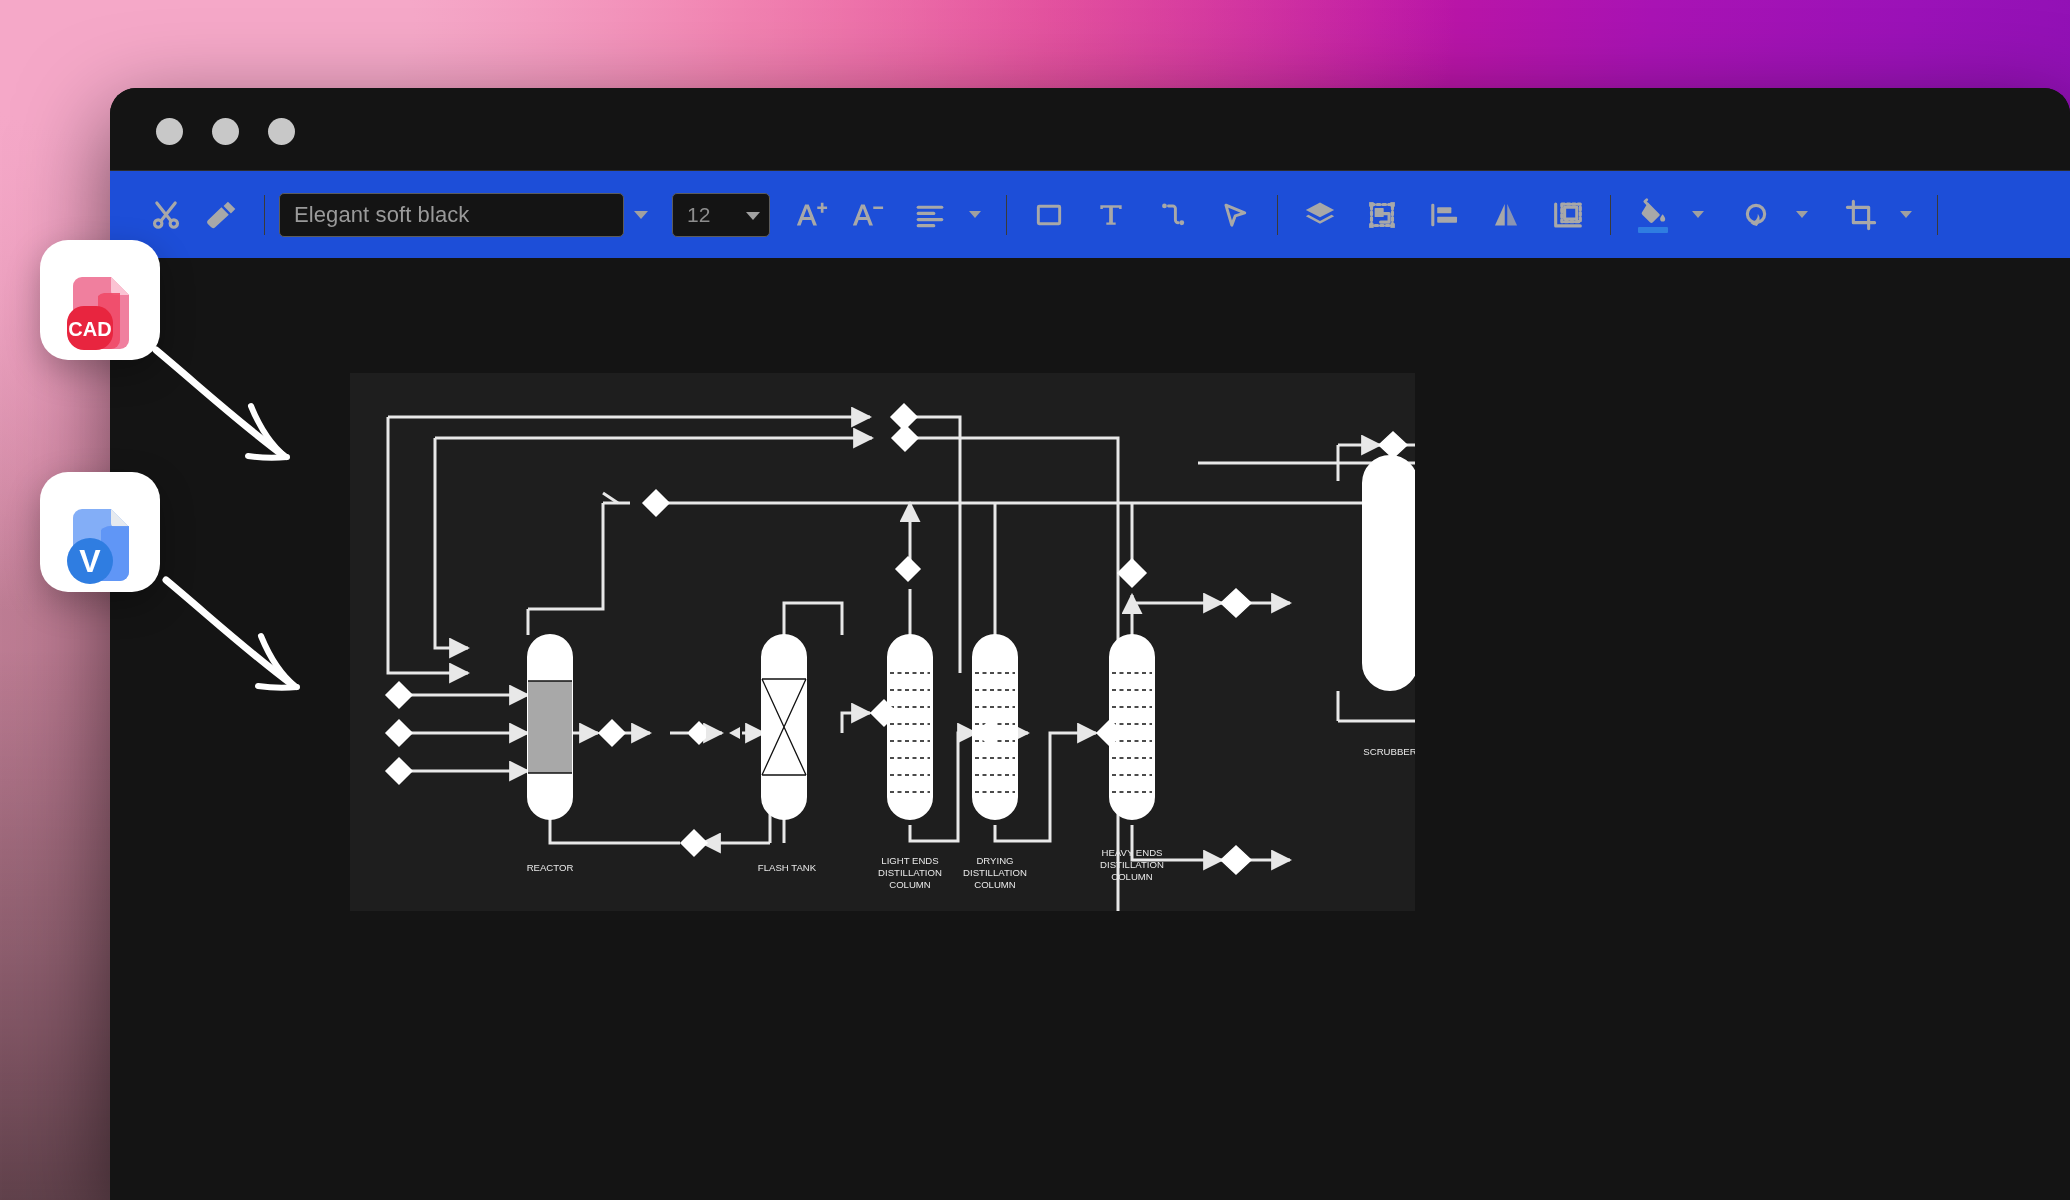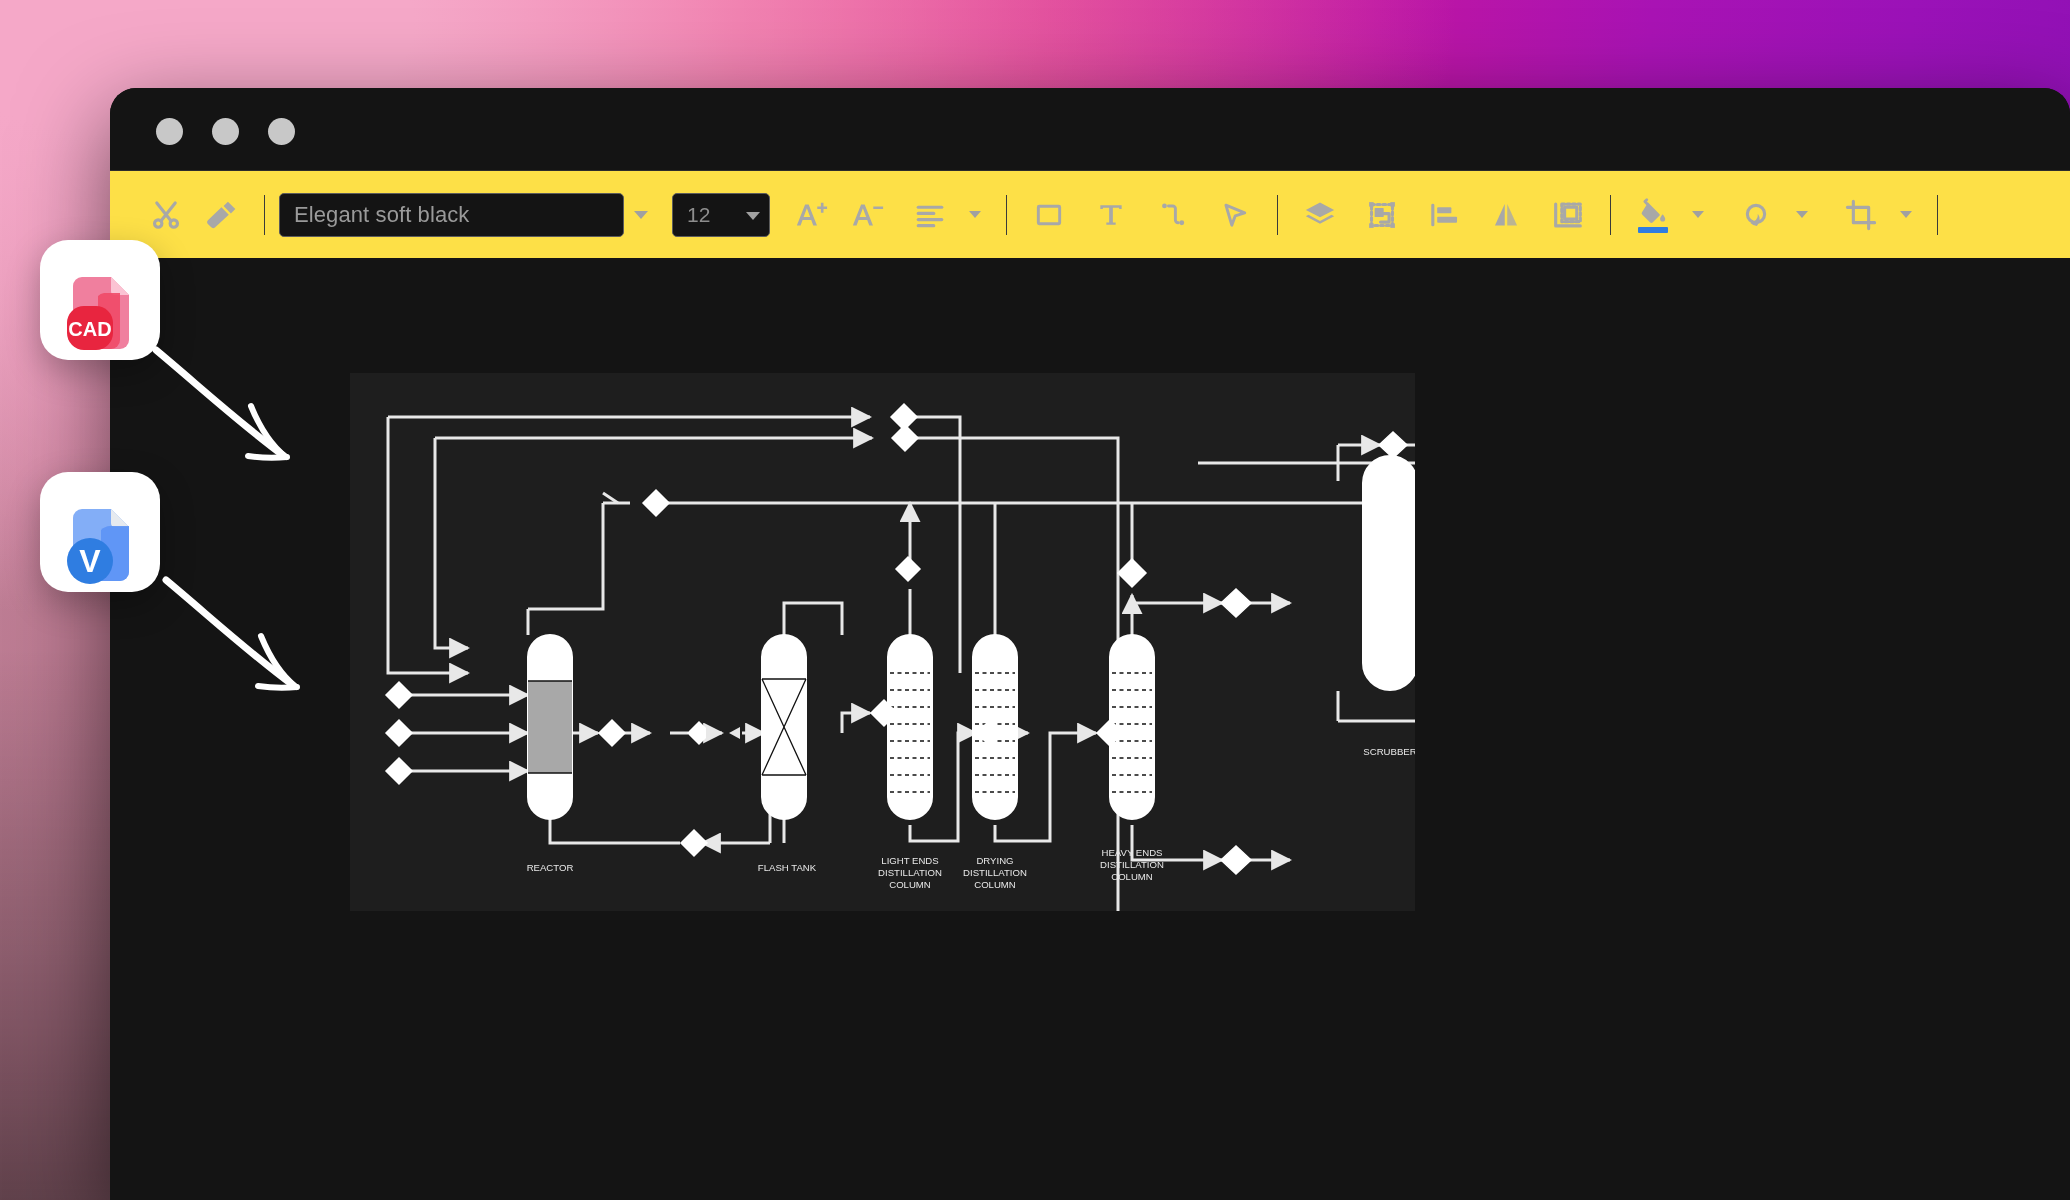--- a/index.html
+++ b/index.html
@@ -58,21 +58,21 @@
   }
   .dot { width: 27px; height: 27px; border-radius: 50%; background: #c8c8c8; }
 
   
   #toolbar {
     height: 88px;
     border-top: 1px solid #2c2c2c;
     display: flex;
     align-items: center;
     padding: 0 18px 0 0;
-    background: #fde047;
+    background: #1d4ed8;
     gap: 0;
   }
   .tb-btn {
     width: 56px; height: 56px;
     display: flex; align-items: center; justify-content: center;
     border-radius: 6px;
     cursor: pointer;
     flex: none;
   }
   .tb-btn svg { display: block; }

